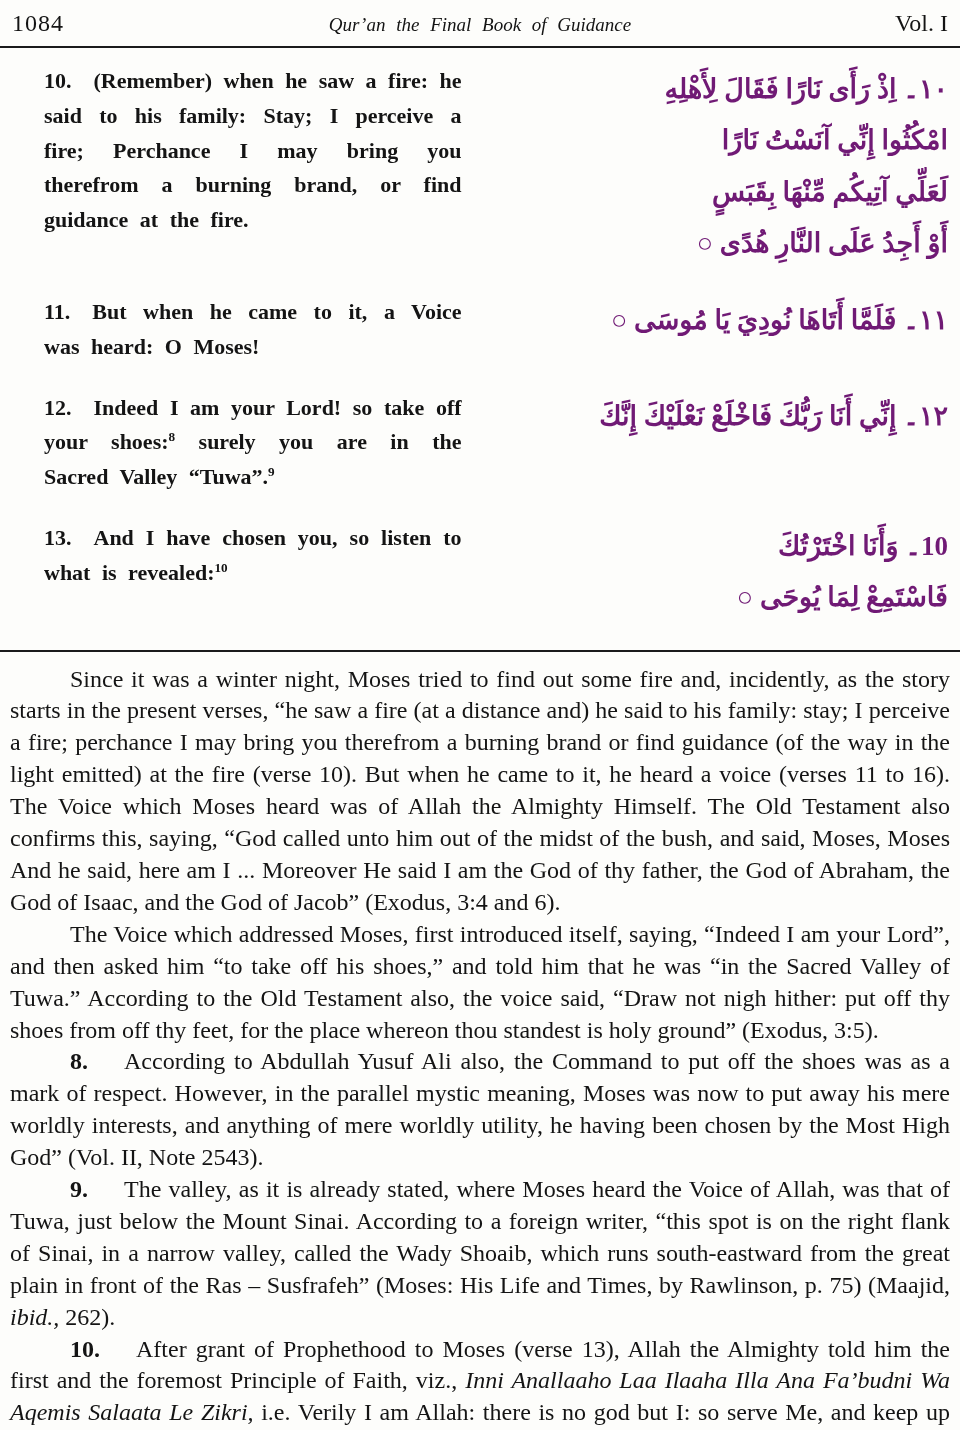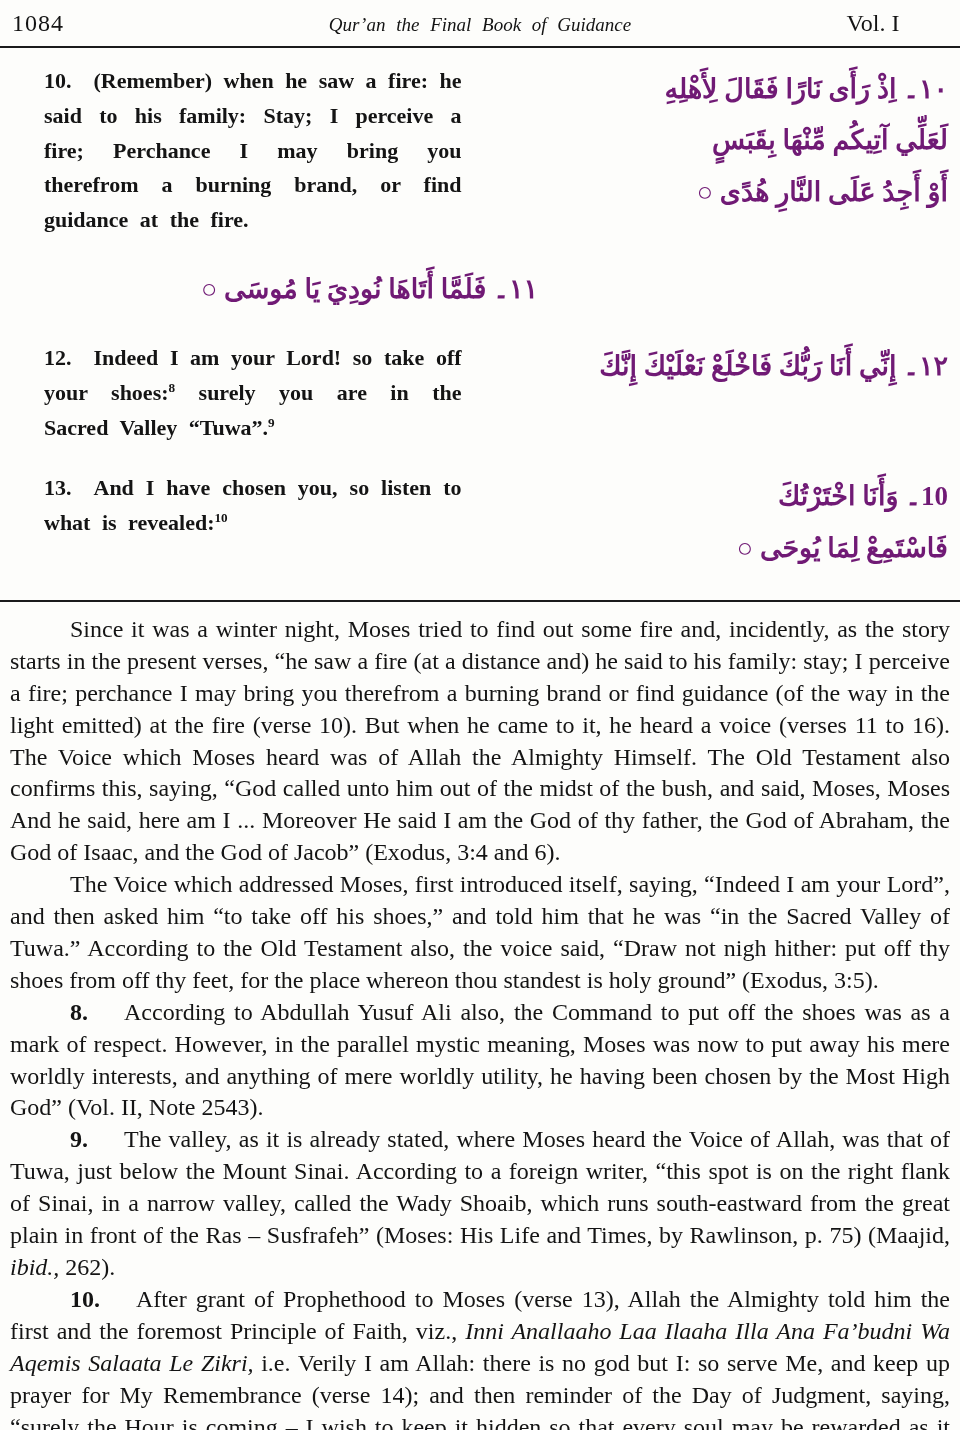--- a/index.html
+++ b/index.html
@@ -17,21 +17,21 @@
     overflow:hidden;
   }
   .page-header {
     display:flex; align-items:baseline;
     margin:0 -10px;
     padding:6px 12px 9px;
     border-bottom:2px solid #1b1b1b;
   }
   .pnum  { width:150px; font-size:24px; letter-spacing:1px; }
   .ptitle{ flex:1; text-align:center; font-style:italic; font-size:19px; word-spacing:6px; }
-  .pvol  { width:150px; text-align:center; font-size:24px; }
+  .pvol  { width:150px; text-align:right; font-size:24px; }
 
   .verses { padding:16px 2px 0;margin-left:32px; }
   .verse-row {
     display:flex; justify-content:space-between; align-items:flex-start;
     margin-bottom:26px;
   }
   .v-en {
     width:424px;
     font-weight:bold;
     font-size:22px;
@@ -72,26 +72,28 @@
     <span class="ptitle">Qur’an the Final Book of Guidance</span>
     <span class="pvol">Vol. I</span>
   </header>
 
   <section class="verses">
 
     <div class="verse-row">
       <div class="v-en"><span>10. (Remember) when he saw a fire: he said to his family: Stay; I perceive a fire; Perchance I may bring you therefrom a burning brand, or find guidance at the fire.</span></div>
       <div class="v-ar">
         <div class="ar-line">١٠۔ اِذْ رَأَى نَارًا فَقَالَ لِأَهْلِهِ</div>
+        <div class="ar-line">امْكُثُوا إِنِّي آنَسْتُ نَارًا</div>
         <div class="ar-line">لَعَلِّي آتِيكُم مِّنْهَا بِقَبَسٍ</div>
         <div class="ar-line">أَوْ أَجِدُ عَلَى النَّارِ هُدًى ○</div>
       </div>
     </div>
 
     <div class="verse-row">
+      <div class="v-en"><span>11. But when he came to it, a Voice was heard: O Moses!</span></div>
       <div class="v-ar">
         <div class="ar-line">١١۔ فَلَمَّا أَتَاهَا نُودِيَ يَا مُوسَى ○</div>
       </div>
     </div>
 
     <div class="verse-row">
       <div class="v-en"><span>12. Indeed I am your Lord! so take off your shoes:</span><sup>8</sup><span> surely you are in the Sacred Valley “Tuwa”.</span><sup>9</sup></div>
       <div class="v-ar">
         <div class="ar-line">١٢۔ إِنِّي أَنَا رَبُّكَ فَاخْلَعْ نَعْلَيْكَ إِنَّكَ</div>
       </div>

